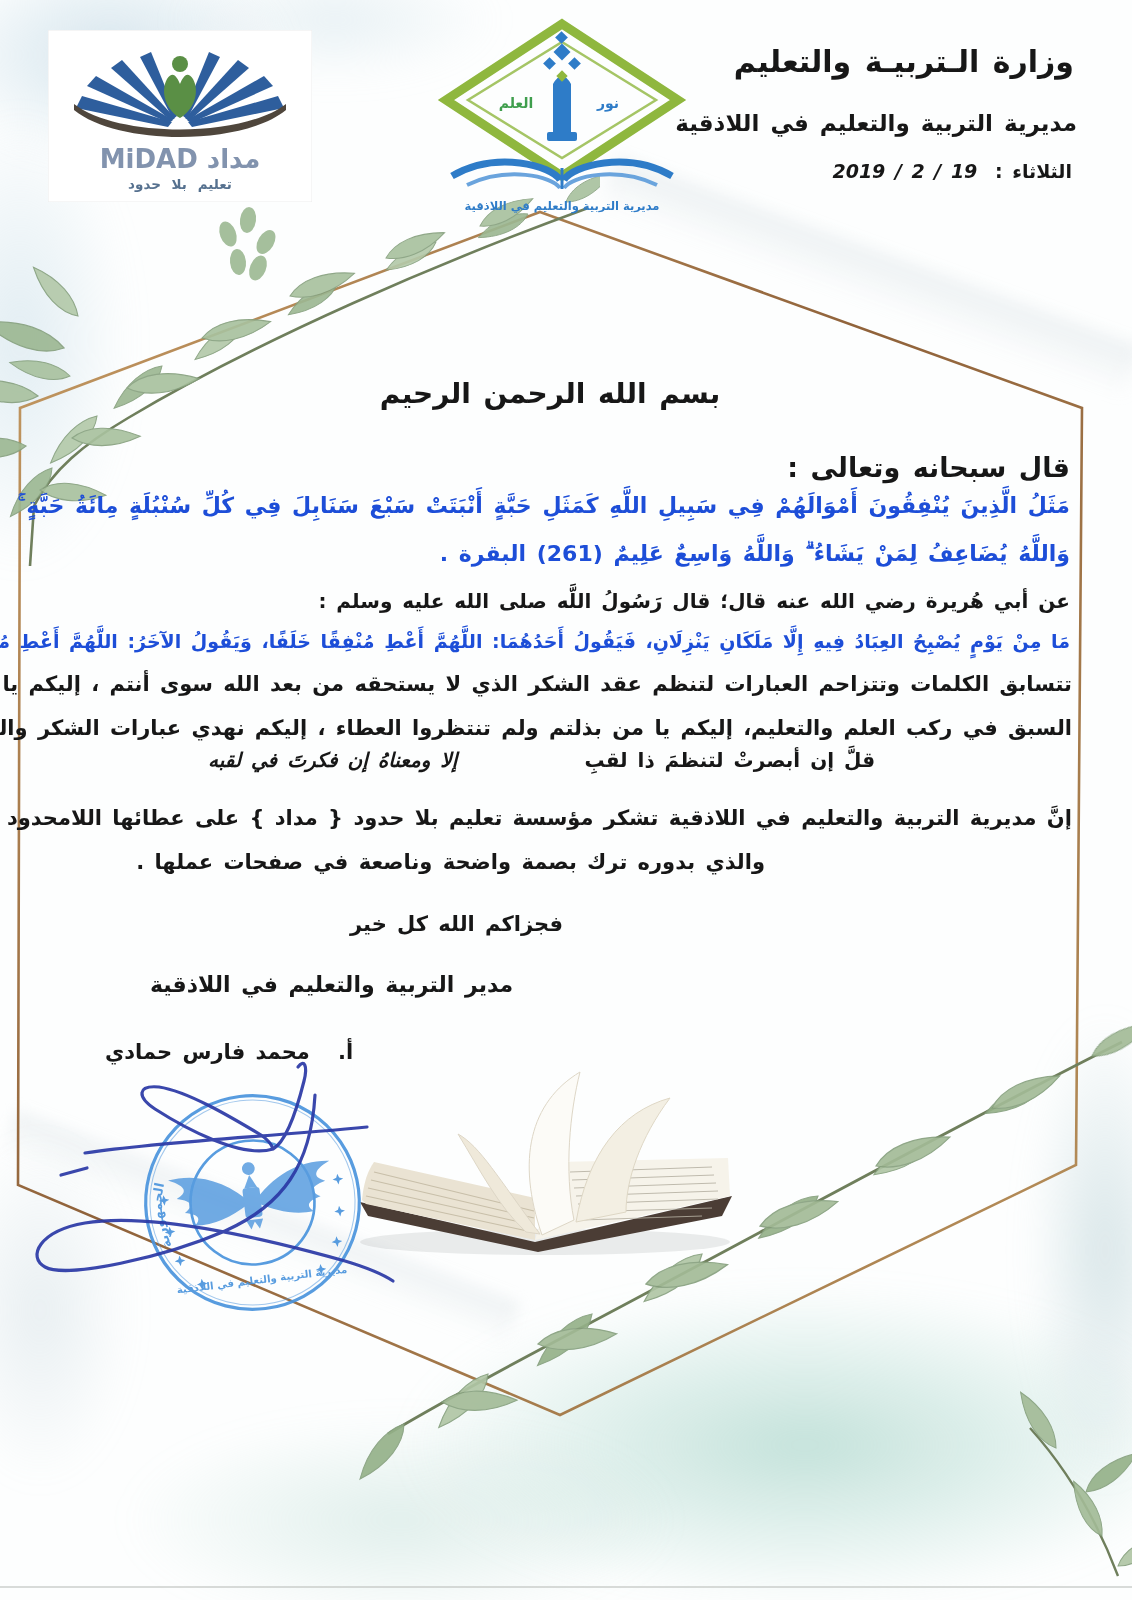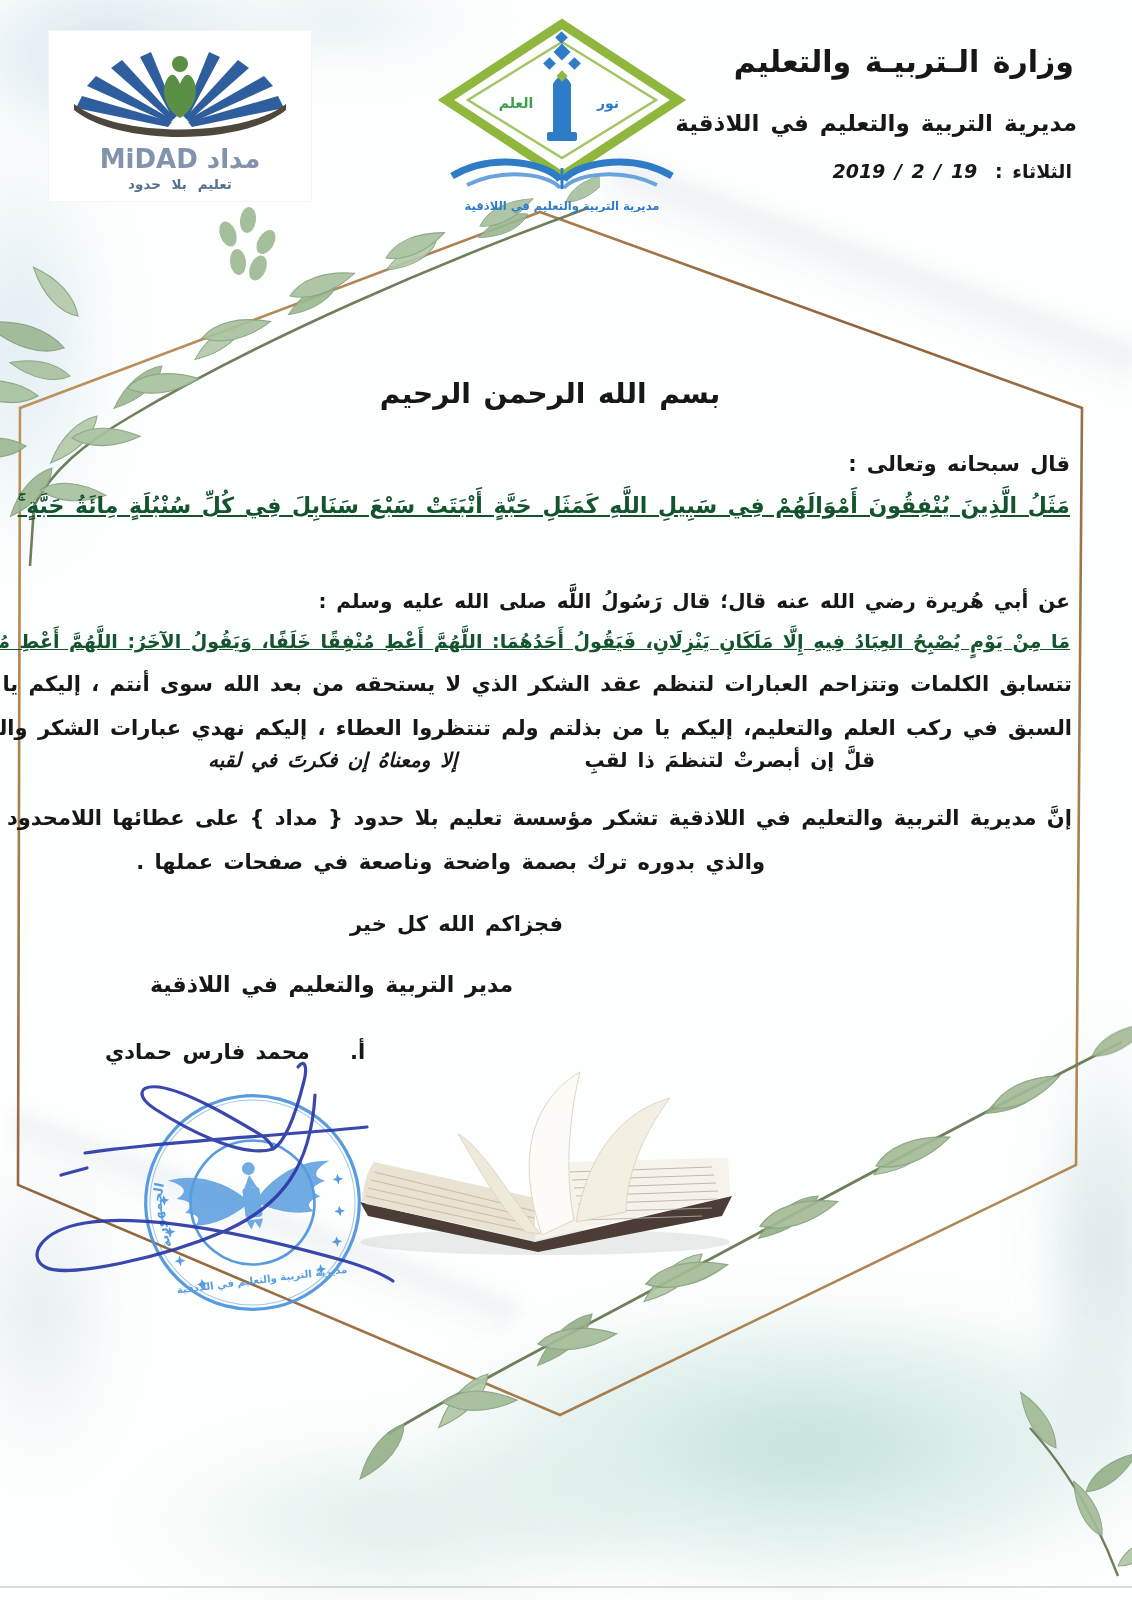--- a/index.html
+++ b/index.html
@@ -1,21 +1,21 @@
 <!DOCTYPE html>
 <html><head>
 <meta charset="utf-8">
 <style>
   html,body{margin:0;padding:0;background:#ffffff;}
   #page{position:relative;width:1132px;height:1600px;overflow:hidden;background:#fdfefe;
         font-family:"DejaVu Sans",sans-serif;}
   .abs{position:absolute;}
   .txt{direction:rtl;font-weight:bold;white-space:nowrap;color:#171717;
        font-family:"DejaVu Sans",sans-serif;word-spacing:3px;}
-  .green{color:#14532d;text-decoration:underline;}
+  .green{color:#1d4ed8;}
   .wash{position:absolute;border-radius:50%;filter:blur(16px);}
   svg{display:block;}
   .stamp-rot{transform:rotate(-7deg);}
 </style>
 </head>
 <body>
 
 <div id="page">
 
   <div class="wash" style="left:-70px;top:-50px;width:360px;height:210px;background:radial-gradient(ellipse at center, rgba(185,212,226,.60), rgba(185,212,226,0) 70%);"></div>
@@ -152,22 +152,23 @@
 
   <div class="abs txt" style="right:58px;top:44px;font-size:30px;z-index:7;">وزارة الـتربيـة والتعليم</div>
   <div class="abs txt" style="right:55px;top:110px;font-size:23px;z-index:7;">مديرية التربية والتعليم في اللاذقية</div>
   <div class="abs txt" style="right:60px;top:160px;font-size:19px;z-index:7;">
     <span>الثلاثاء :</span>
     <span dir="ltr" style="margin-right:8px;font-style:italic;">2019 / 2 / 19</span>
   </div>
 
   <div class="abs txt" style="left:330px;top:377px;width:440px;text-align:center;font-size:28px;z-index:7;">بسم الله الرحمن الرحيم</div>
 
-  <div class="abs txt" style="right:62px;top:452px;font-size:21px;z-index:7;margin-left:48px;">قال سبحانه وتعالى :</div>
+  <div class="abs txt" style="right:62px;top:452px;font-size:27px;z-index:7;margin-left:48px;">قال سبحانه وتعالى :</div>
   <div class="abs txt green" style="right:62px;top:493px;font-size:22px;z-index:7;">مَثَلُ الَّذِينَ يُنْفِقُونَ أَمْوَالَهُمْ فِي سَبِيلِ اللَّهِ كَمَثَلِ حَبَّةٍ أَنْبَتَتْ سَبْعَ سَنَابِلَ فِي كُلِّ سُنْبُلَةٍ مِائَةُ حَبَّةٍ ۚ</div>
+  <div class="abs txt green" style="right:62px;top:541px;font-size:22px;z-index:7;">وَاللَّهُ يُضَاعِفُ لِمَنْ يَشَاءُ ۗ وَاللَّهُ وَاسِعٌ عَلِيمٌ (261) البقرة .</div>
 
   <div class="abs txt" style="right:62px;top:589px;font-size:20px;z-index:7;">عن أبي هُريرة رضي الله عنه قال؛ قال رَسُولُ اللَّه صلى الله عليه وسلم :</div>
   <div class="abs txt" style="right:62px;top:630px;font-size:19px;z-index:7;">
     <span class="green">مَا مِنْ يَوْمٍ يُصْبِحُ العِبَادُ فِيهِ إِلَّا مَلَكَانِ يَنْزِلَانِ، فَيَقُولُ أَحَدُهُمَا: اللَّهُمَّ أَعْطِ مُنْفِقًا خَلَفًا، وَيَقُولُ الآخَرُ: اللَّهُمَّ أَعْطِ مُمْسِكًا تَلَفًا</span>
     
   </div>
 
   <div class="abs txt" style="right:60px;top:672px;font-size:21px;z-index:7;">تتسابق الكلمات وتتزاحم العبارات لتنظم عقد الشكر الذي لا يستحقه من بعد الله سوى أنتم ، إليكم يا من كان لكم قدم</div>
   <div class="abs txt" style="right:60px;top:716px;font-size:21px;z-index:7;">السبق في ركب العلم والتعليم، إليكم يا من بذلتم ولم تنتظروا العطاء ، إليكم نهدي عبارات الشكر والتقدير .</div>
 
@@ -175,21 +176,21 @@
   <div class="abs txt" style="left:208px;top:748px;font-size:20px;z-index:7;font-style:italic;">إلا ومعناهُ إن فكرتَ في لقبه</div>
 
   <div class="abs txt" style="right:60px;top:806px;font-size:21px;z-index:7;">إنَّ مديرية التربية والتعليم في اللاذقية تشكر مؤسسة تعليم بلا حدود { مداد }  على عطائها اللامحدود لدعمها مديريتنا</div>
   <div class="abs txt" style="right:367px;top:850px;font-size:21px;z-index:7;">والذي بدوره ترك بصمة واضحة وناصعة في صفحات عملها .</div>
 
   <div class="abs txt" style="left:350px;top:912px;font-size:21px;z-index:7;">فجزاكم الله كل خير</div>
 
   <div class="abs txt" style="left:150px;top:972px;font-size:22px;z-index:7;">مدير التربية والتعليم في اللاذقية</div>
   <div class="abs txt" style="left:105px;top:1040px;font-size:21px;z-index:7;">
     <span>أ.</span>
-    <span style="margin-right:30px;text-align:right;">محمد فارس حمادي</span>
+    <span style="margin-right:18px;text-align:right;">محمد فارس حمادي</span>
   </div>
 
   <svg class="abs" style="left:330px;top:1050px;z-index:4;" width="430" height="215" viewBox="0 0 430 215">
     <ellipse cx="215" cy="192" rx="185" ry="13" fill="rgba(90,100,95,.12)"></ellipse>
     <path d="M30,152 L205,192 L402,146 L392,166 L208,202 L38,166 Z" fill="#4b3d35"></path>
     <path d="M32,150 C34,128 40,118 44,112 L205,148 L205,190 L36,154 Z" fill="#eae3d3"></path>
     <g stroke="#c8bfa9" stroke-width="1.2" fill="none">
       <path d="M36,146 L202,182"></path>
         <path d="M38,138 L203,175"></path>
         <path d="M41,130 L204,168"></path>

